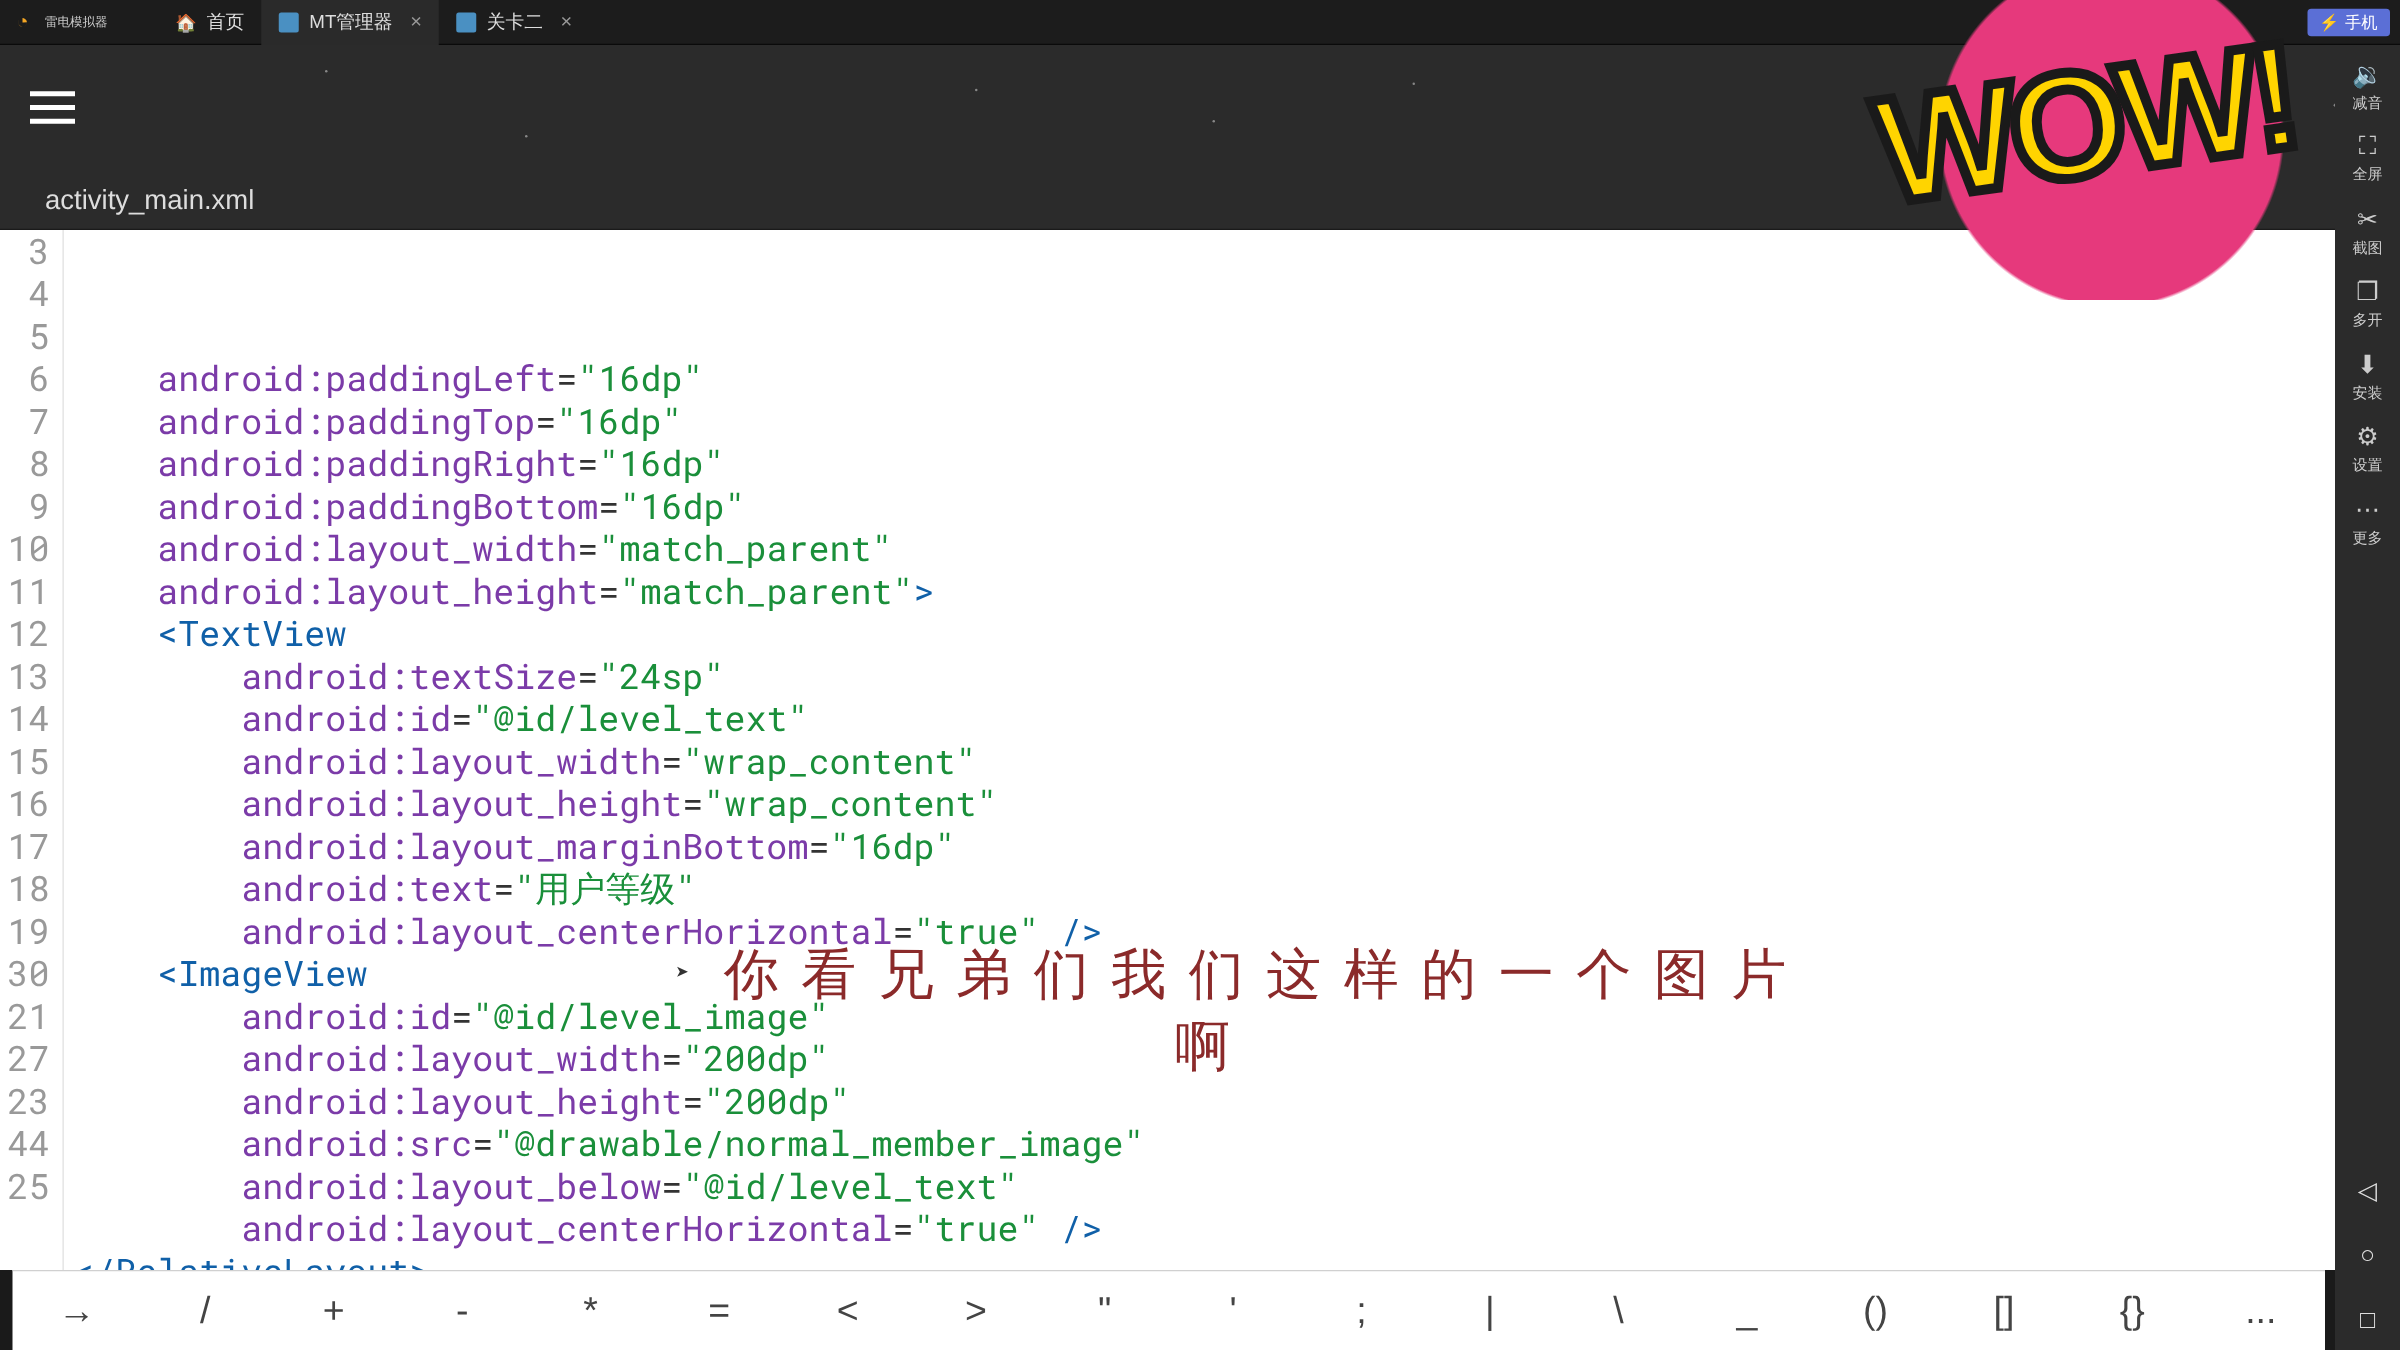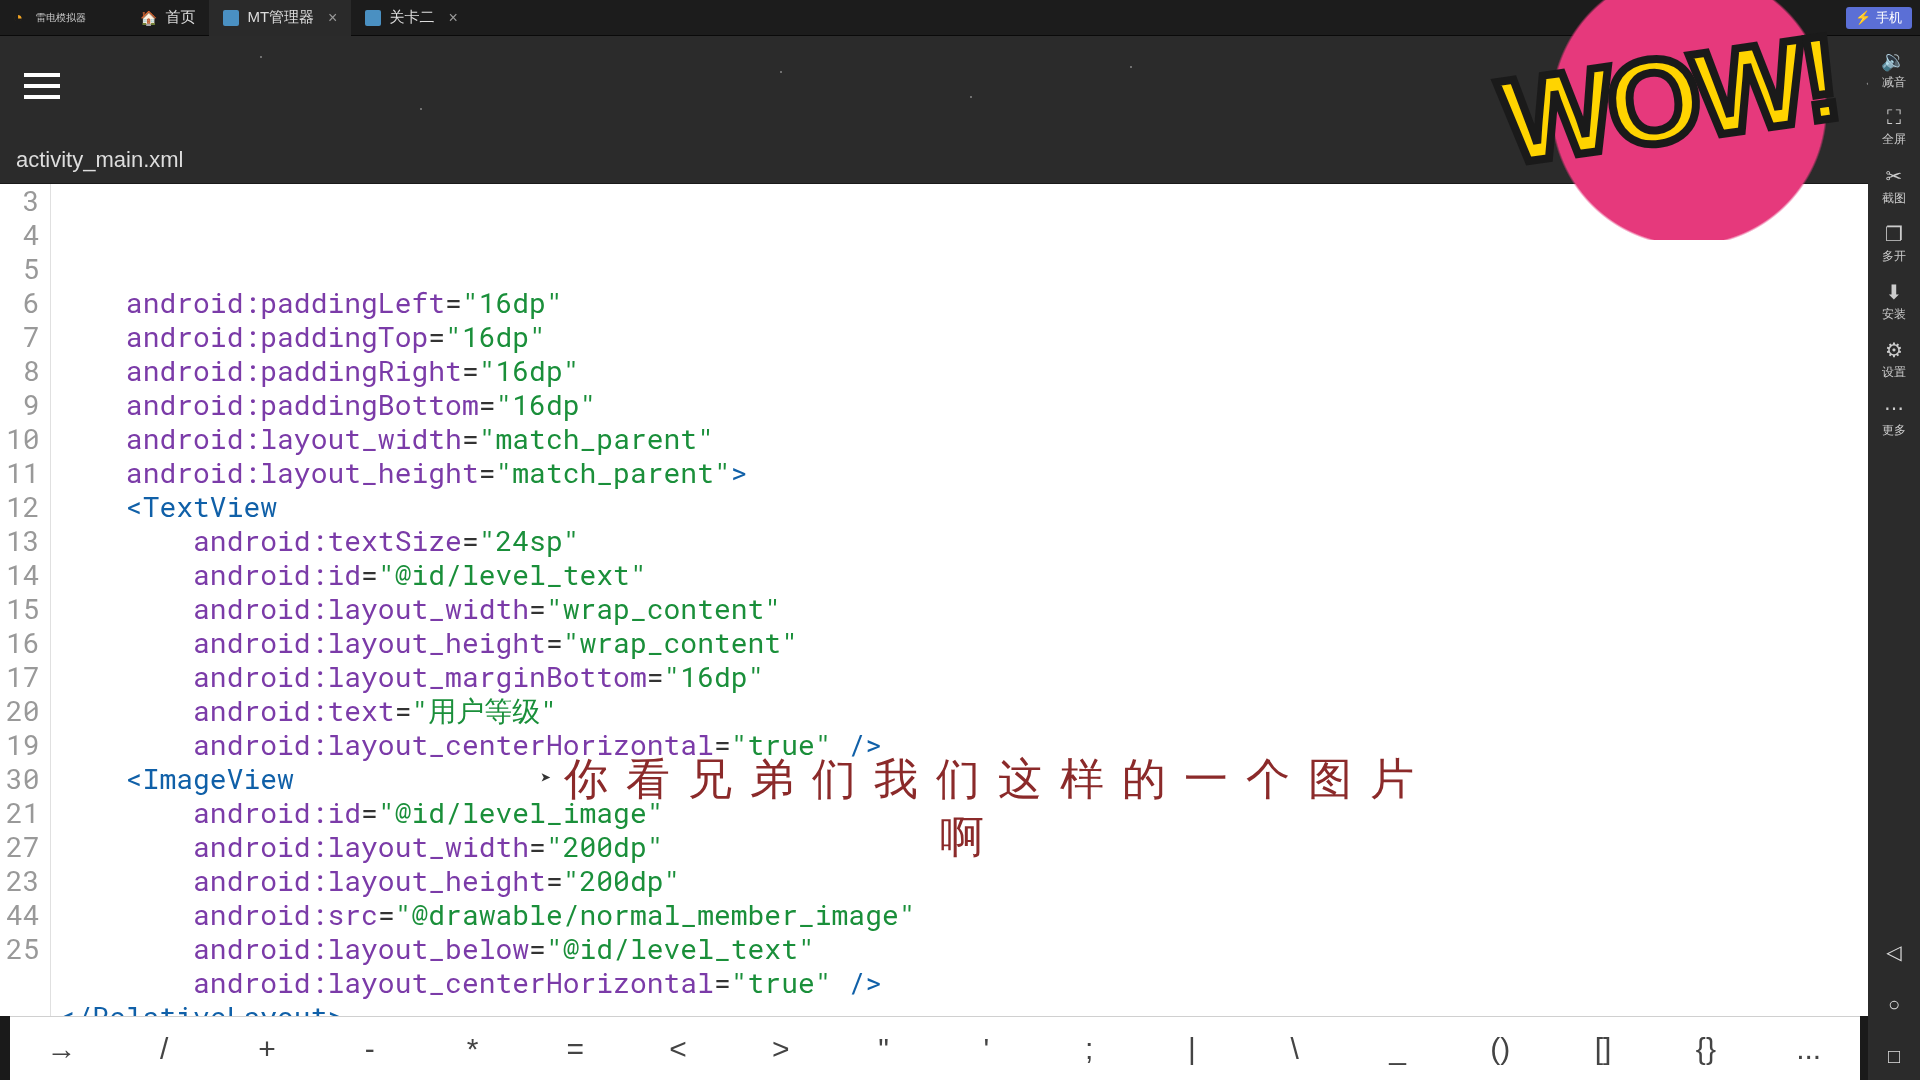--- a/index.html
+++ b/index.html
@@ -100,21 +100,21 @@
 .undo-icon { color: #888; font-size: 36px; }
 
 .toolbar .star { position: absolute; width: 2px; height: 2px; background: #888; border-radius: 50%; }
 
 
 .filename-bar {
   height: 48px;
   background: #2b2b2b;
   display: flex;
   align-items: center;
-  padding: 0 16px;
+  padding: 0 36px;
   color: #ddd;
   font-size: 22px;
   border-bottom: 1px solid #1a1a1a;
 }
 
 
 .editor {
   display: flex;
   height: calc(1080px - 36px - 100px - 48px - 64px);
   background: #fff;
@@ -307,21 +307,21 @@
       <div>8</div>
       <div>9</div>
       <div>10</div>
       <div>11</div>
       <div>12</div>
       <div>13</div>
       <div>14</div>
       <div>15</div>
       <div>16</div>
       <div>17</div>
-      <div>20</div>
+      <div>18</div>
       <div>19</div>
       <div>30</div>
       <div>21</div>
       <div>27</div>
       <div>23</div>
       <div>44</div>
       <div>25</div>
     </div>
   <div class="code" id="code">
     <div class="cursor-ind" style="top:576px;left:490px">➤</div>
@@ -382,14 +382,14 @@
     <div class="nav-btn">◁</div>
     <div class="nav-btn">○</div>
     <div class="nav-btn">□</div>
   </div>
 
 <div class="wow-sticker">
   <div class="burst"></div>
   <div class="txt">WOW!</div>
 </div>
 
-<div class="handwriting" style="top:750px;left:564px">你看兄弟们我们这样的一个图片</div>
+<div class="handwriting" style="top:750px;left:579px">你看兄弟们我们这样的一个图片</div>
 <div class="handwriting" style="top:808px;left:940px">啊</div>
 
 </body></html>

